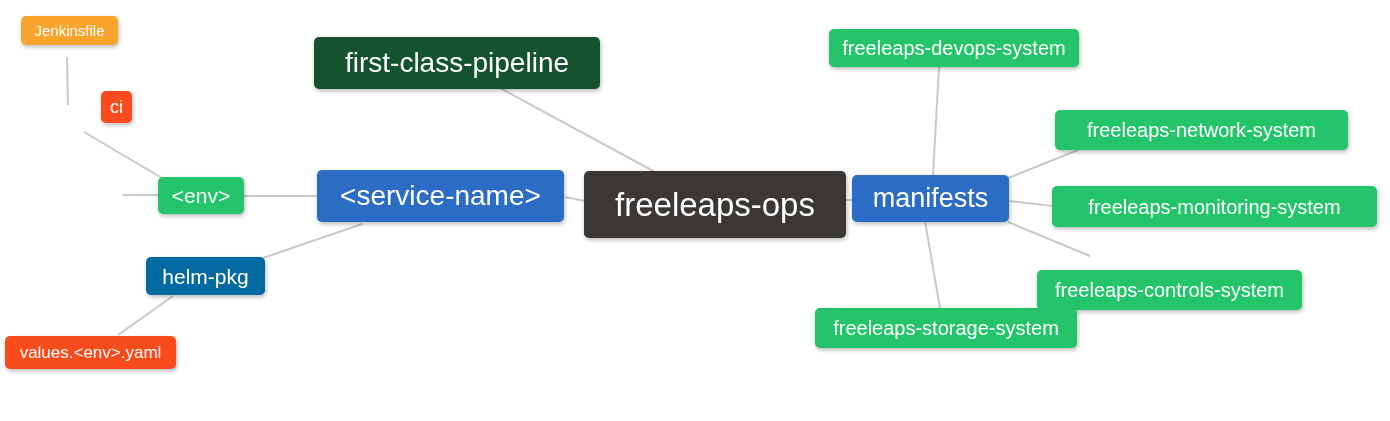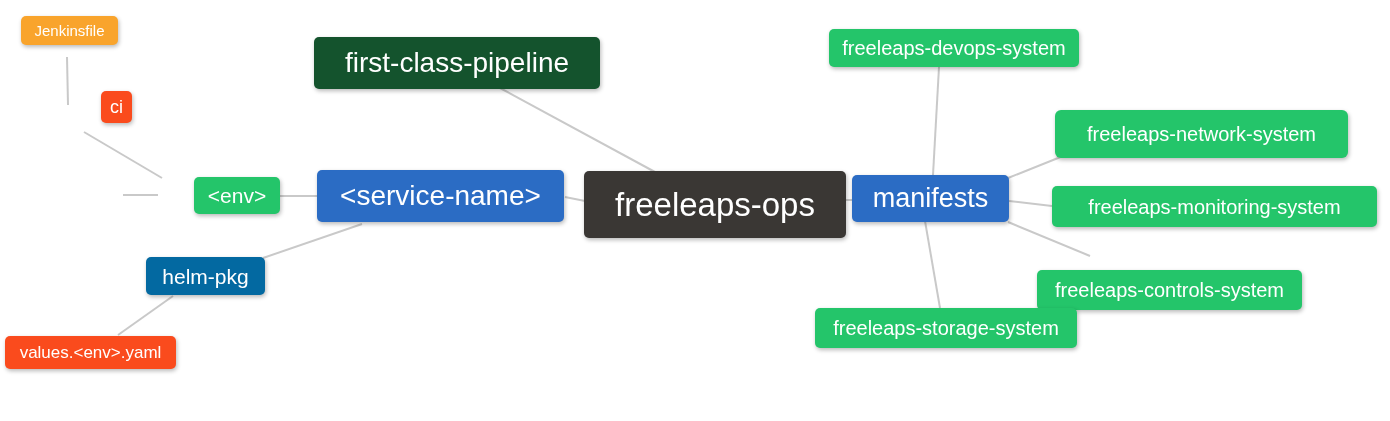--- a/index.html
+++ b/index.html
@@ -60,37 +60,37 @@
     <line class="edge" x1="1009" y1="201" x2="1052" y2="206"></line>
     <line class="edge" x1="1008" y1="222" x2="1090" y2="256"></line>
     <line class="edge" x1="925" y1="221" x2="940" y2="308"></line>
   </svg>
 
   <div class="node" style="left: 21px; top: 16px; width: 97px; height: 29px; font-size: 15px; background: rgb(249, 164, 44);">Jenkinsfile</div>
 
   <div class="node" style="left: 53px; top: 91px; width: 31px; height: 32px; font-size: 18px; background: rgb(250, 75, 29); margin-left: 48px;">ci</div>
 
 
-  <div class="node" style="left: 158px; top: 177px; width: 86px; height: 37px; font-size: 21px; background: rgb(36, 197, 106); margin-left: 36px;">&lt;env&gt;</div>
+  <div class="node" style="left: 158px; top: 177px; width: 86px; height: 37px; font-size: 21px; background: rgb(36, 197, 106);">&lt;env&gt;</div>
 
   <div class="node" style="left: 146px; top: 257px; width: 119px; height: 38px; font-size: 21px; background: #0369a1;">helm-pkg</div>
 
   <div class="node" style="left: 5px; top: 336px; width: 171px; height: 33px; font-size: 17px; background: rgb(250, 75, 29);">values.&lt;env&gt;.yaml</div>
 
   <div class="node" style="left: 314px; top: 37px; width: 286px; height: 52px; font-size: 28px; background: #14532d;">first-class-pipeline</div>
 
   <div class="node" style="left: 317px; top: 170px; width: 247px; height: 52px; font-size: 28px; background: rgb(43, 108, 196);">&lt;service-name&gt;</div>
 
   <div class="node" style="left: 584px; top: 171px; width: 262px; height: 67px; font-size: 33px; background: rgb(58, 55, 52);">freeleaps-ops</div>
 
   <div class="node" style="left: 852px; top: 175px; width: 157px; height: 47px; font-size: 27px; background: rgb(43, 108, 196);">manifests</div>
 
   <div class="node" style="left: 797px; top: 29px; width: 250px; height: 38px; font-size: 20px; background: rgb(36, 197, 106); margin-left: 32px;">freeleaps-devops-system</div>
 
-  <div class="node" style="left: 1055px; top: 110px; width: 293px; height: 48px; font-size: 20px; background: rgb(36, 197, 106); border-radius: 6px;">freeleaps-network-system</div>
+  <div class="node" style="left: 1055px; top: 110px; width: 293px; height: 40px; font-size: 20px; background: rgb(36, 197, 106);">freeleaps-network-system</div>
 
   <div class="node" style="left: 1052px; top: 186px; width: 325px; height: 41px; font-size: 20px; background: rgb(36, 197, 106);">freeleaps-monitoring-system</div>
 
   <div class="node" style="left: 1037px; top: 255px; width: 265px; height: 40px; font-size: 20px; background: rgb(36, 197, 106); margin-top: 15px;">freeleaps-controls-system</div>
 
   <div class="node" style="left: 815px; top: 308px; width: 262px; height: 40px; font-size: 20px; background: rgb(36, 197, 106);">freeleaps-storage-system</div>
 
 </div>
 
 </body></html>

